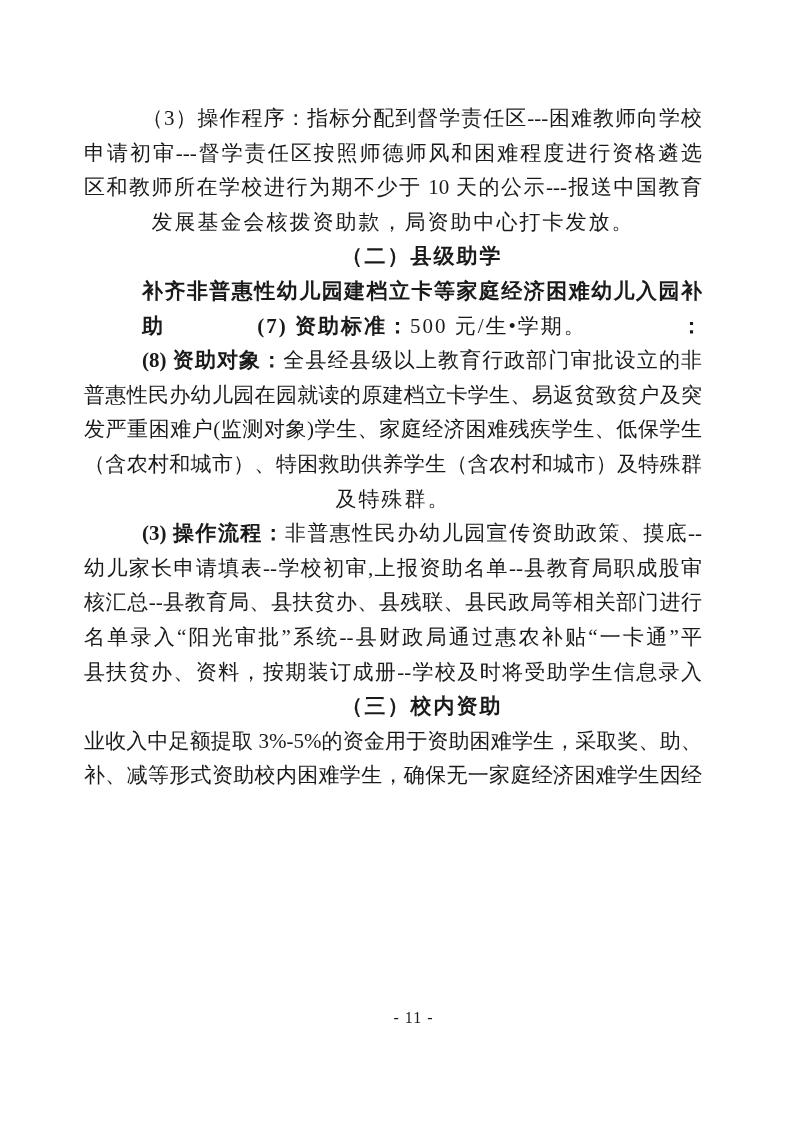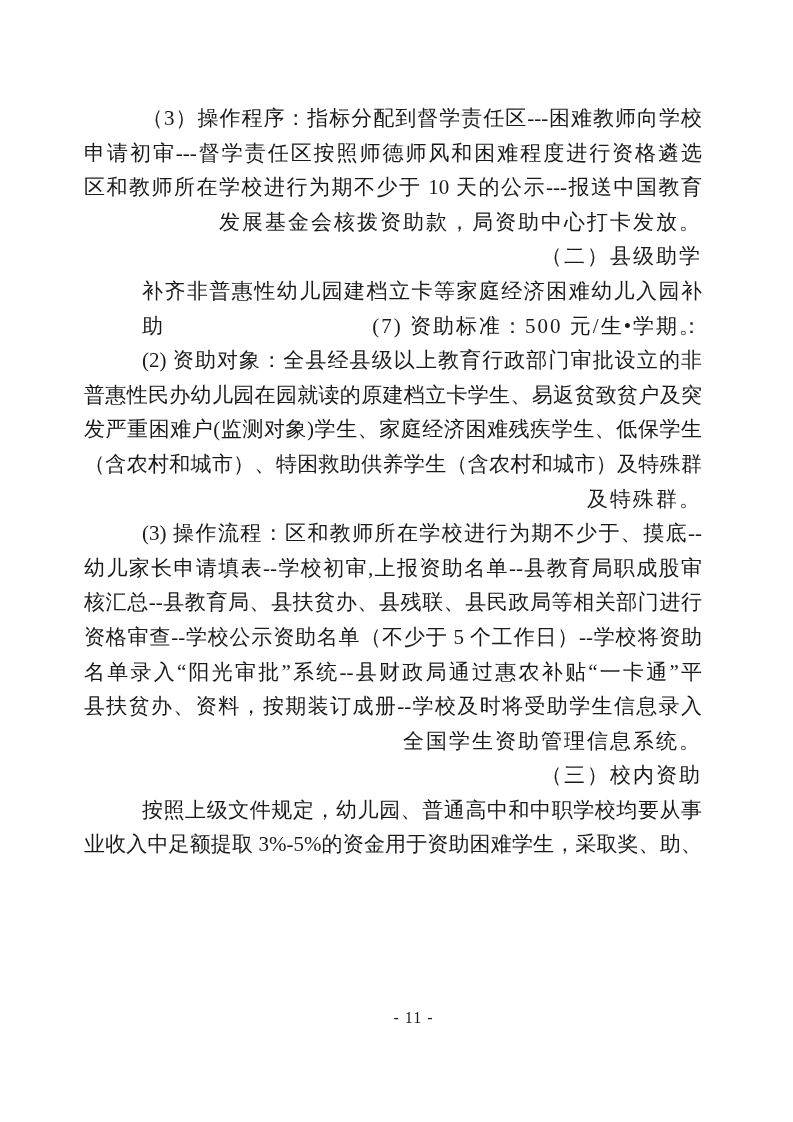--- a/index.html
+++ b/index.html
@@ -22,33 +22,33 @@
     left: 84px;
     top: 101px;
     width: 618px;
   }
   .line {
     font-size: 21px;
     line-height: 34.6px;
     height: 34.6px;
     letter-spacing: 2px;
     white-space: pre-wrap;
-    text-align: right;
+    text-align: center;
   }
   .line.fill {
     letter-spacing: 0;
     text-align: justify;
     text-align-last: justify;
     -moz-text-align-last: justify;
   }
   .line.indent {
     padding-left: 58px;
   }
   .line.bold, .line .b {
-    font-weight: 400;
+    font-weight: 700;
   }
   .page-num {
     position: absolute;
     left: 17px;
     top: 1009px;
     width: 100%;
     text-align: center;
     font-size: 16px;
     letter-spacing: 1px;
     color: #1a1a1a;
@@ -59,30 +59,28 @@
 
 <div class="page">
   <div class="doc-body">
       <div class="line fill indent"><span>（3）操作程序：指标分配到督学责任区---困难教师向学校</span></div>
       <div class="line fill"><span>申请初审---督学责任区按照师德师风和困难程度进行资格遴选</span></div>
       <div class="line fill"><span>区和教师所在学校进行为期不少于 10 天的公示---报送中国教育</span></div>
       <div class="line"><span>发展基金会核拨资助款，局资助中心打卡发放。</span></div>
       <div class="line indent bold"><span>（二）县级助学</span></div>
       <div class="line fill indent bold"><span>补齐非普惠性幼儿园建档立卡等家庭经济困难幼儿入园补助：</span></div>
       <div class="line indent"><span class="b">(7) 资助标准：</span><span>500 元/生•学期。</span></div>
-      <div class="line fill indent"><span class="b">(2) 资助对象：</span><span>全县经县级以上教育行政部门审批设立的非</span></div>
+      <div class="line fill indent"><span class="b">(8) 资助对象：</span><span>全县经县级以上教育行政部门审批设立的非</span></div>
       <div class="line fill"><span>普惠性民办幼儿园在园就读的原建档立卡学生、易返贫致贫户及突</span></div>
       <div class="line fill"><span>发严重困难户(监测对象)学生、家庭经济困难残疾学生、低保学生</span></div>
       <div class="line fill"><span>（含农村和城市）、特困救助供养学生（含农村和城市）及特殊群</span></div>
       <div class="line"><span>及特殊群。</span></div>
-      <div class="line fill indent"><span class="b">(3) 操作流程：</span><span>区和教师所在学校进行为期不少于、摸底--</span></div>
+      <div class="line fill indent"><span class="b">(3) 操作流程：</span><span>非普惠性民办幼儿园宣传资助政策、摸底--</span></div>
       <div class="line fill"><span>幼儿家长申请填表--学校初审,上报资助名单--县教育局职成股审</span></div>
       <div class="line fill"><span>核汇总--县教育局、县扶贫办、县残联、县民政局等相关部门进行</span></div>
-      <div class="line fill"><span>资格审查--学校公示资助名单（不少于 5 个工作日）--学校将资助</span></div>
       <div class="line fill"><span>名单录入“阳光审批”系统--县财政局通过惠农补贴“一卡通”平</span></div>
       <div class="line fill"><span>县扶贫办、资料，按期装订成册--学校及时将受助学生信息录入</span></div>
-      <div class="line"><span>全国学生资助管理信息系统。</span></div>
       <div class="line indent bold"><span>（三）校内资助</span></div>
-      <div class="line fill indent"><span>按照上级文件规定，幼儿园、普通高中和中职学校均要从事</span></div>
       <div class="line fill"><span>业收入中足额提取 3%-5%的资金用于资助困难学生，采取奖、助、</span></div>
+      <div class="line fill"><span>补、减等形式资助校内困难学生，确保无一家庭经济困难学生因经</span></div>
     </div>
   <div class="page-num">- 11 -</div>
 </div>
 
 </body></html>

